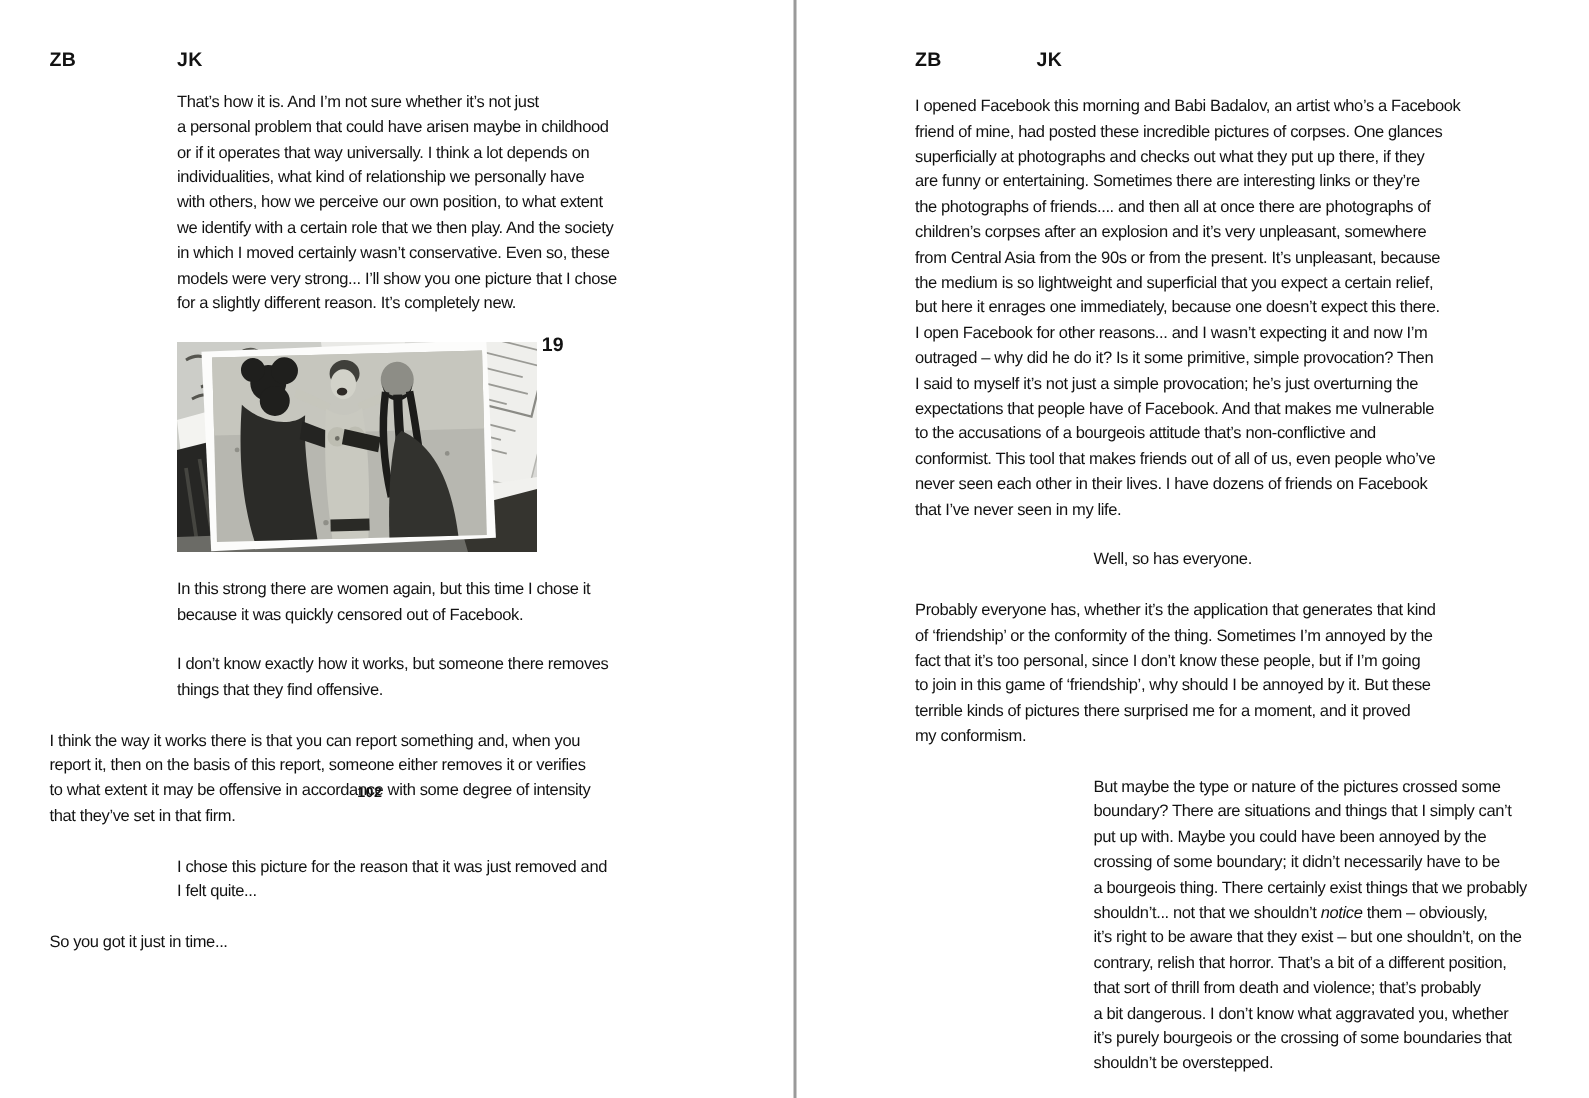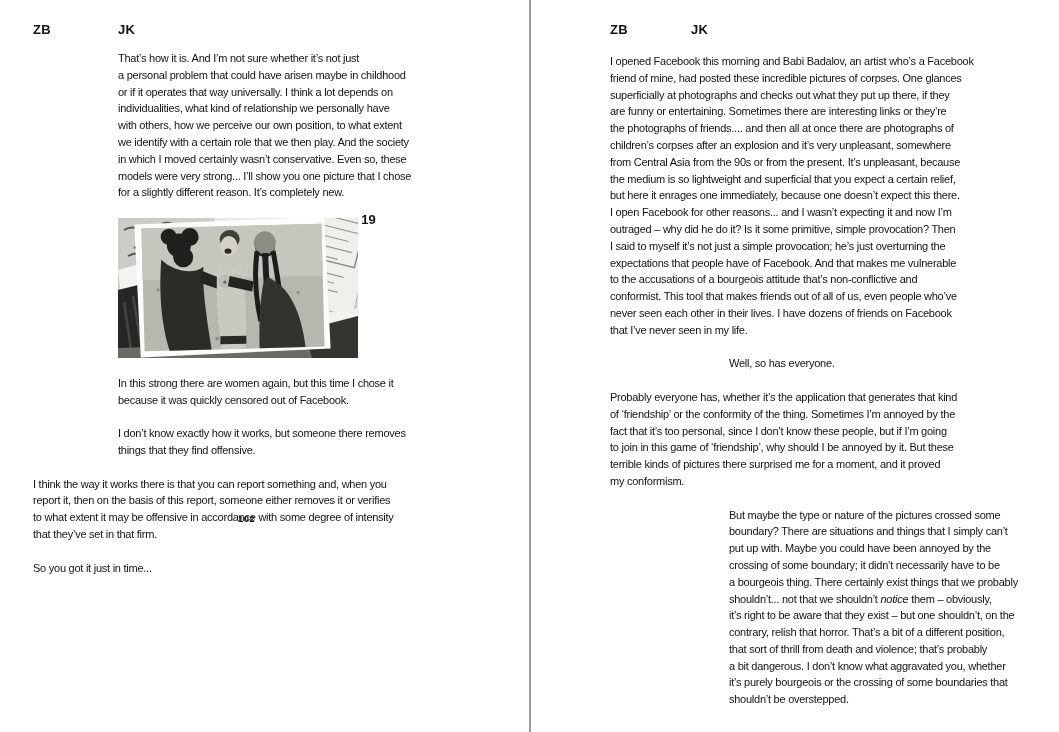--- a/index.html
+++ b/index.html
@@ -5,21 +5,21 @@
   html,body { margin:0; padding:0; background:#ffffff; }
   .spread {
     position:relative; width:1059px; height:732px; background:#ffffff;
     font-family:"Liberation Sans","DejaVu Sans",sans-serif;
     color:#121212; overflow:hidden;
   }
   .divider {
     position:absolute; left:529px; top:0; width:2px; height:732px;
     background:#9a9a9a;
   }
-  .page { position:absolute; top:8px; height:528px; }
+  .page { position:absolute; top:18px; height:528px; }
   .page-left  { left:0;   width:529px; }
   .page-right { left:531px; width:528px; }
 
   .page-header { position:absolute; top:14px; display:flex; font-weight:700;
                  font-size:13px; letter-spacing:0.2px; }
   .page-left  .page-header { left:33px; }
   .page-right .page-header { left:79px; }
   .page-left  .spk-first  { width:85px; }
   .page-right .spk-first  { width:81px; }
 
@@ -135,20 +135,22 @@
       </figure>
 
       <p class="para jk">In this strong there are women again, but this time I chose it
 because it was quickly censored out of Facebook.</p>
       <p class="para jk">I don’t know exactly how it works, but someone there removes
 things that they find offensive.</p>
       <p class="para zb">I think the way it works there is that you can report something and, when you
 report it, then on the basis of this report, someone either removes it or verifies
 to what extent it may be offensive in accordance with some degree of intensity
 that they’ve set in that firm.</p>
+      <p class="para jk">I chose this picture for the reason that it was just removed and
+I felt quite...</p>
       <p class="para zb">So you got it just in time...</p>
     </div>
 
     <div class="page-number">102</div>
   </section>
 
   <div class="divider"></div>
 
   <section class="page page-right">
     <header class="page-header">

